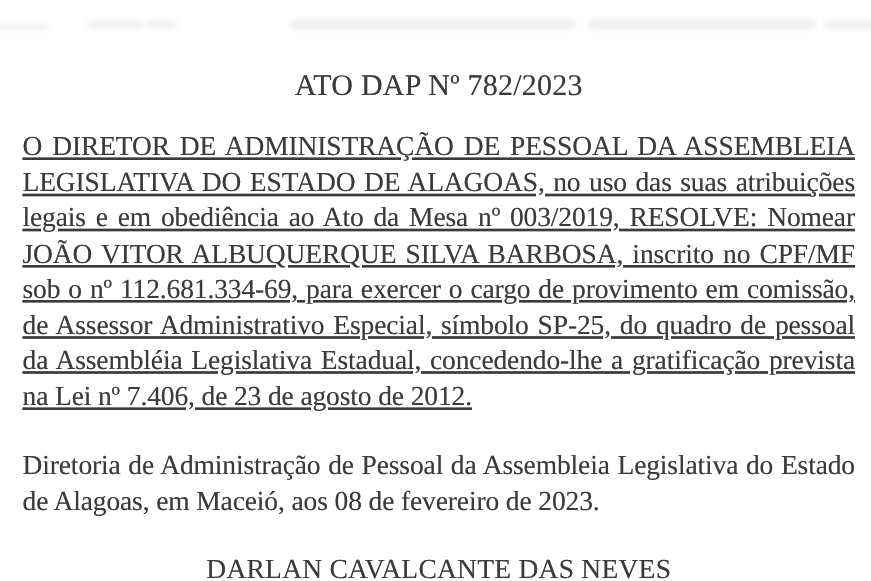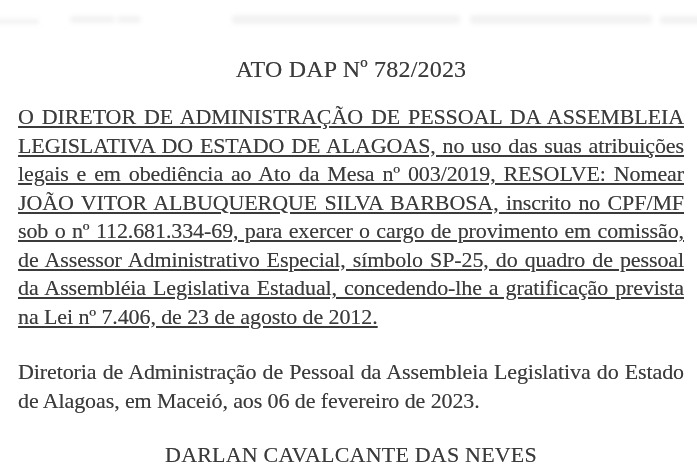--- a/index.html
+++ b/index.html
@@ -84,21 +84,21 @@
   <div class="smudge s4"></div>
   <div class="smudge s5"></div>
   <div class="smudge s6"></div>
 
   <div class="content">
 
     <h1 class="doc-title">ATO DAP Nº 782/2023</h1>
 
     <p class="body-par">O DIRETOR DE ADMINISTRAÇÃO DE PESSOAL DA ASSEMBLEIA LEGISLATIVA DO ESTADO DE ALAGOAS, no uso das suas atribuições legais e em obediência ao Ato da Mesa nº 003/2019, RESOLVE: Nomear JOÃO VITOR ALBUQUERQUE SILVA BARBOSA, inscrito no CPF/MF sob o nº 112.681.334-69, para exercer o cargo de provimento em comissão, de Assessor Administrativo Especial, símbolo SP-25, do quadro de pessoal da Assembléia Legislativa Estadual, concedendo-lhe a gratificação prevista na Lei nº 7.406, de 23 de agosto de 2012.</p>
 
-    <p class="closing-par">Diretoria de Administração de Pessoal da Assembleia Legislativa do Estado de Alagoas, em Maceió, aos 06 de fevereiro de 2023.</p>
+    <p class="closing-par">Diretoria de Administração de Pessoal da Assembleia Legislativa do Estado de Alagoas, em Maceió, aos 08 de fevereiro de 2023.</p>
 
     <div class="signature">
       <div class="sig-name">DARLAN CAVALCANTE DAS NEVES</div>
 
     </div>
 
   </div>
 </div>
 
 </body></html>

